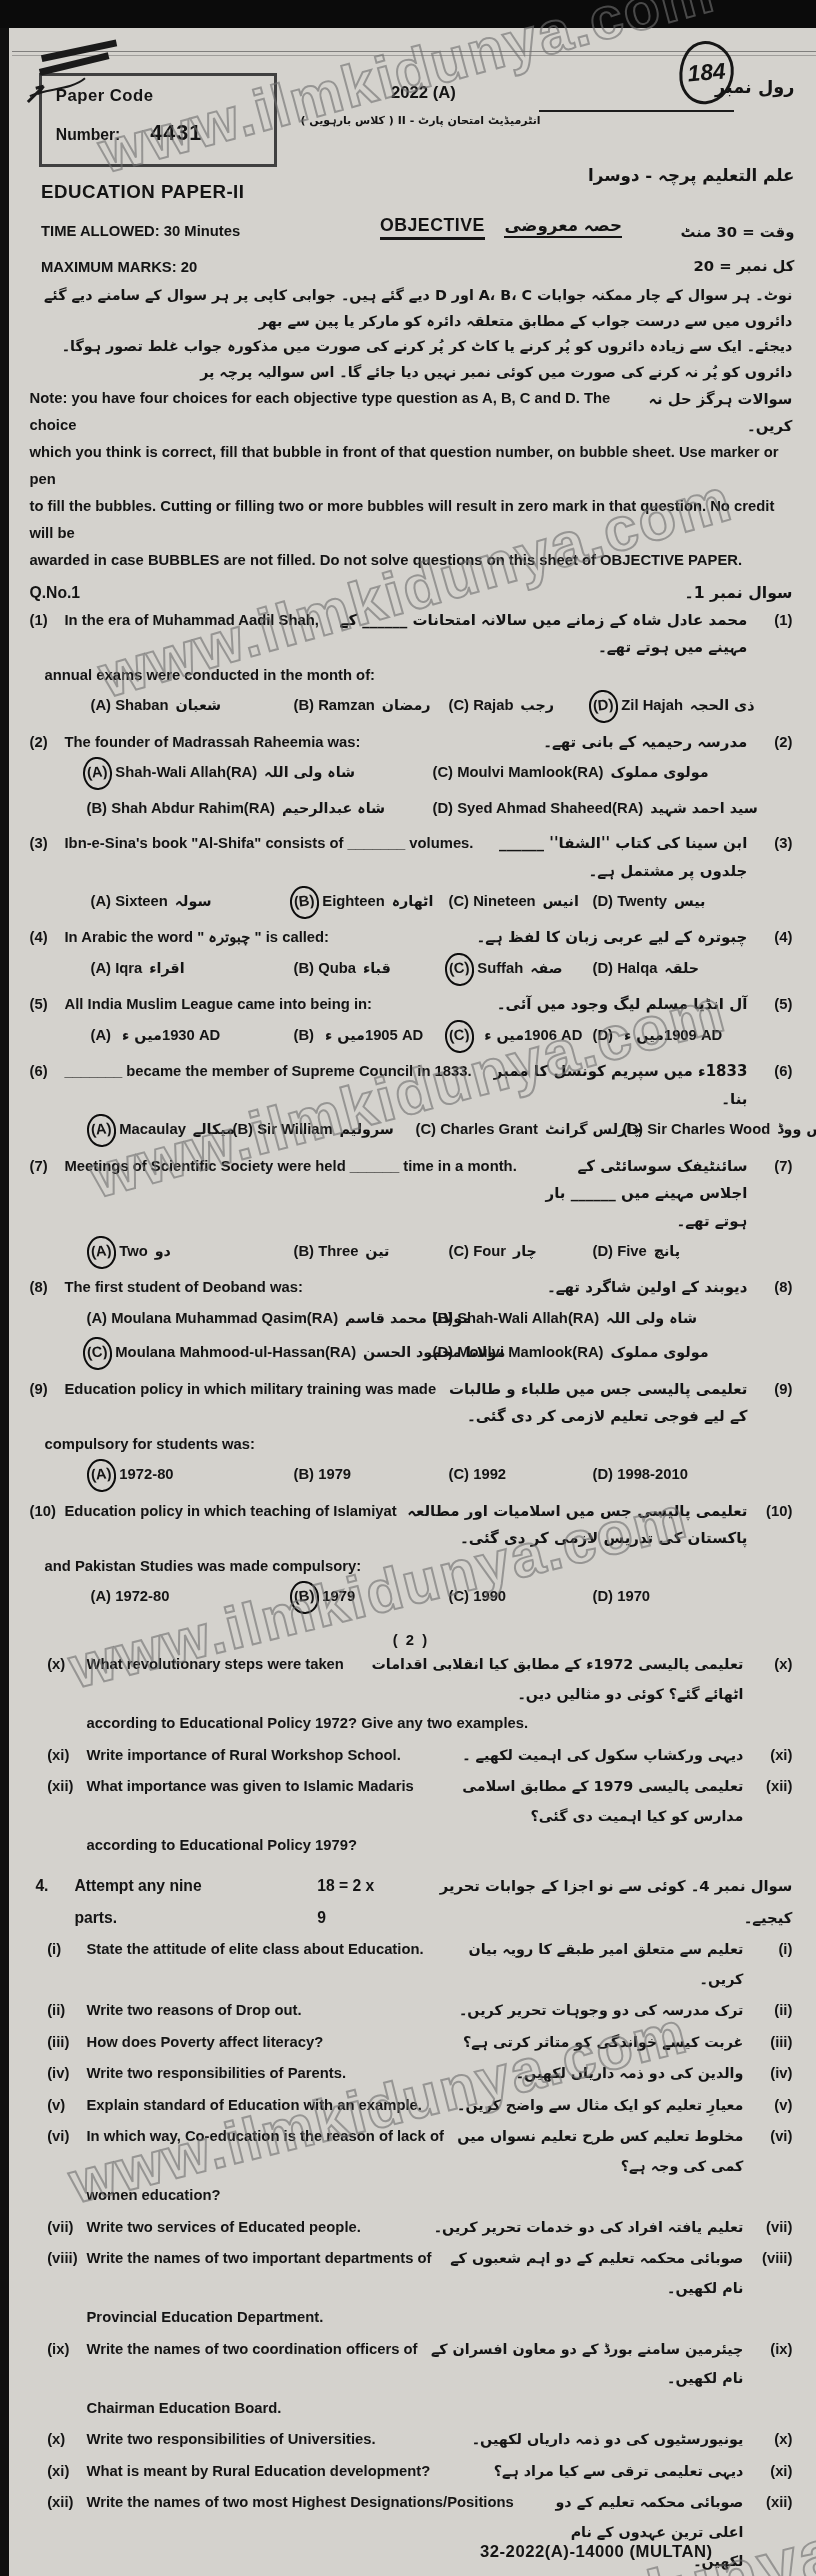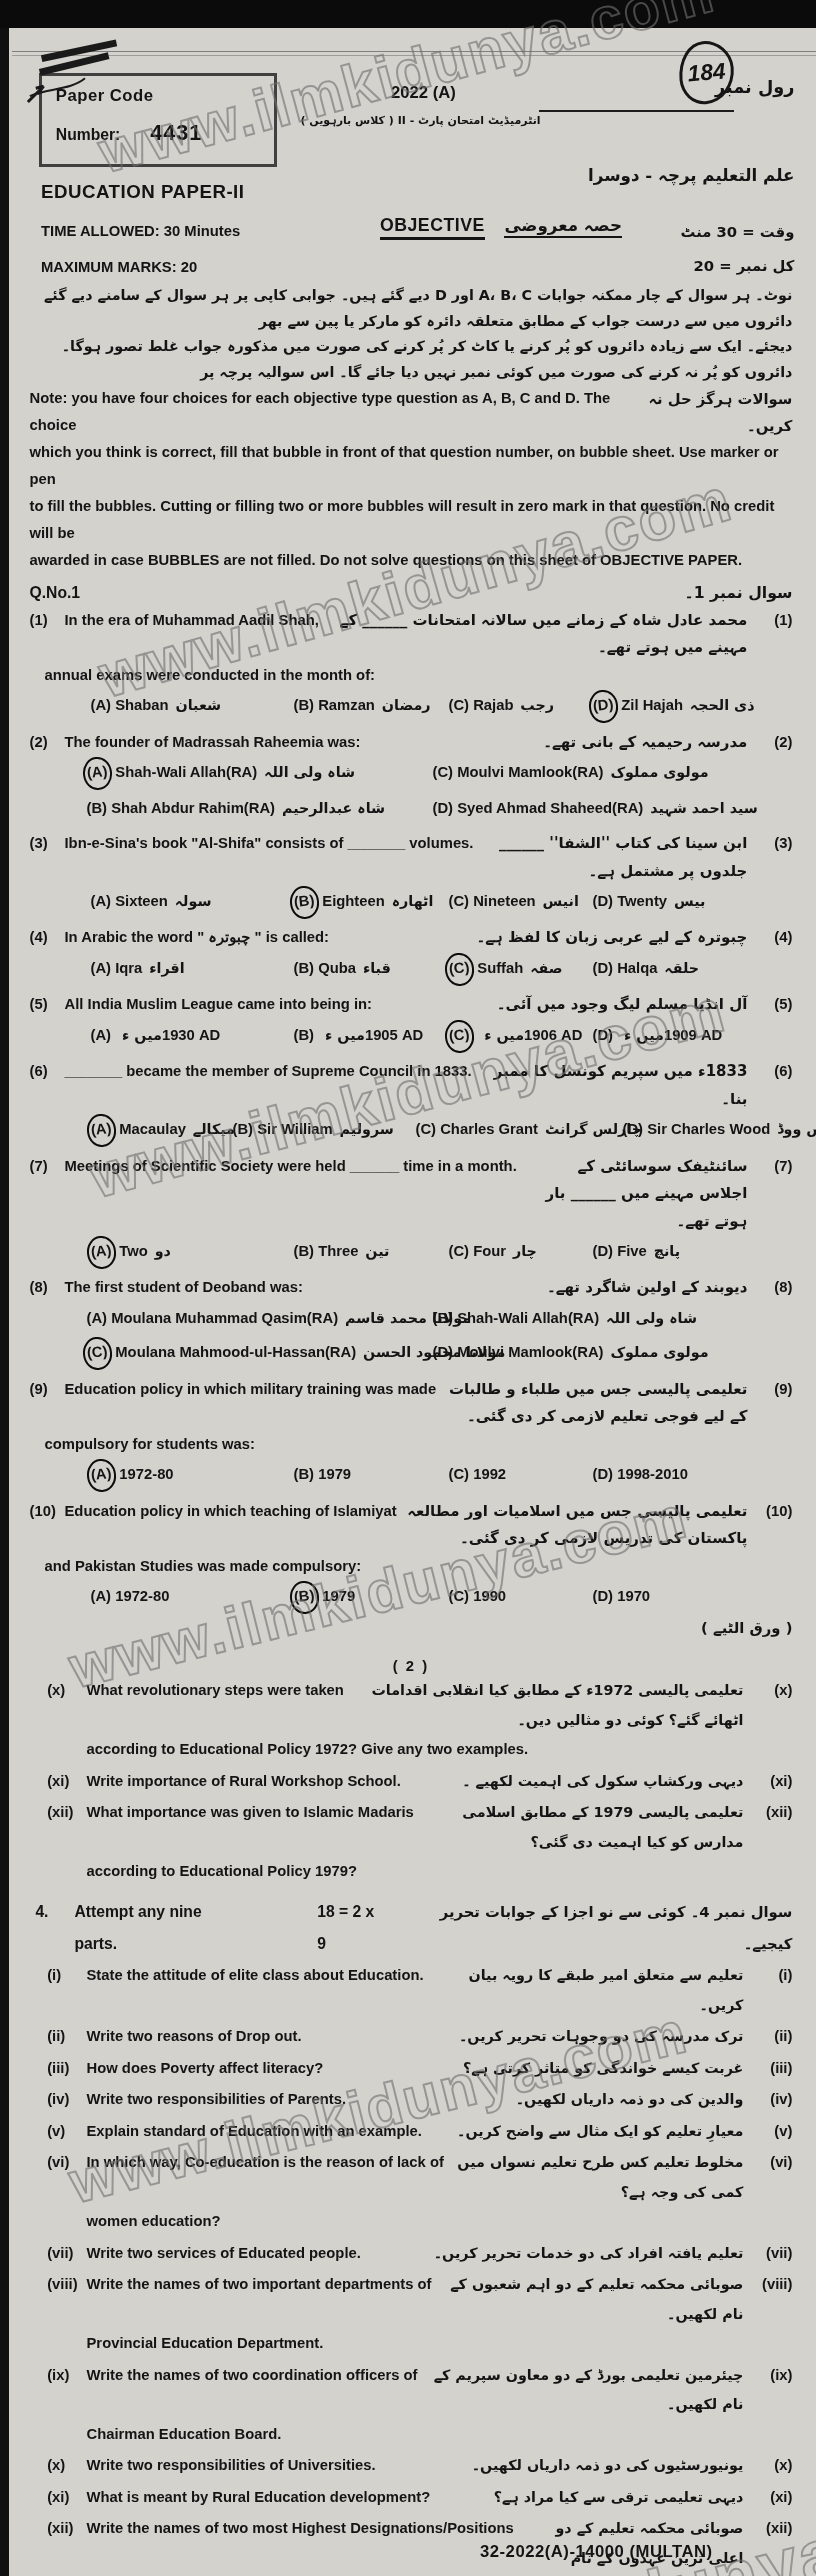--- a/index.html
+++ b/index.html
@@ -295,21 +295,20 @@
       </div>
       <div class="men2">and Pakistan Studies was made compulsory:</div>
       <div class="opts4">
         <span class="opt"><span class="olab">(A)</span> <span>1972-80</span></span>
         <span class="opt"><span class="olab circ">(B)</span> <span>1979</span></span>
         <span class="opt"><span class="olab">(C)</span> <span>1990</span></span>
         <span class="opt"><span class="olab">(D)</span> <span>1970</span></span>
       </div>
     </div>
 
-    <div class="turn ur" dir="rtl">( ورق الٹیے )</div>
 
     <div class="p2num">( 2 )</div>
 
     <div class="sitem">
       <div class="srow">
         <span class="snum">(x)</span>
         <span class="sen">What revolutionary steps were taken</span>
         <span class="sur ur" dir="rtl">تعلیمی پالیسی 1972ء کے مطابق کیا انقلابی اقدامات اٹھائے گئے؟ کوئی دو مثالیں دیں۔</span>
         <span class="snum-r">(x)</span>
       </div>
@@ -403,21 +402,21 @@
           <span class="sen">Write the names of two important departments of</span>
           <span class="sur ur" dir="rtl">صوبائی محکمہ تعلیم کے دو اہم شعبوں کے نام لکھیں۔</span>
           <span class="snum-r">(viii)</span>
         </div>
         <div class="sen2">Provincial Education Department.</div>
       </div>
     <div class="sitem">
         <div class="srow">
           <span class="snum">(ix)</span>
           <span class="sen">Write the names of two coordination officers of</span>
-          <span class="sur ur" dir="rtl">چیئرمین تعلیمی بورڈ کے دو معاون سپریم کے نام لکھیں۔</span>
+          <span class="sur ur" dir="rtl">چیئرمین سامنے بورڈ کے دو معاون افسران کے نام لکھیں۔</span>
           <span class="snum-r">(ix)</span>
         </div>
         <div class="sen2">Chairman Education Board.</div>
       </div>
     <div class="sitem">
         <div class="srow">
           <span class="snum">(x)</span>
           <span class="sen">Write two responsibilities of Universities.</span>
           <span class="sur ur" dir="rtl">یونیورسٹیوں کی دو ذمہ داریاں لکھیں۔</span>
           <span class="snum-r">(x)</span>

